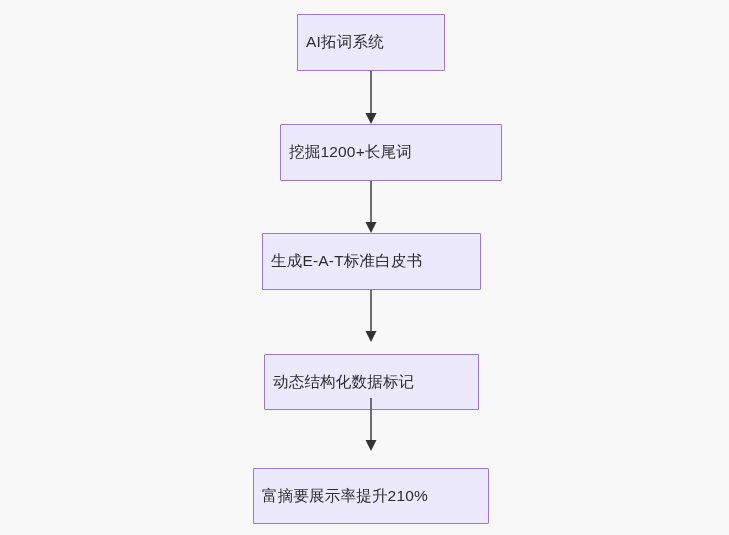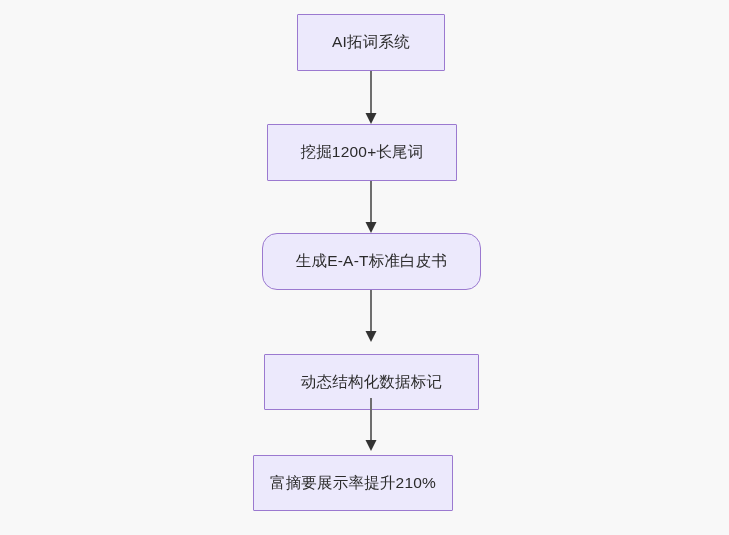--- a/index.html
+++ b/index.html
@@ -21,21 +21,20 @@
   }
 
   .node {
     position: absolute;
     box-sizing: border-box;
     background: #ece9fc;
     border: 1.4px solid #9b79d0;
     border-radius: 1px;
     display: flex;
     align-items: center;
-    justify-content: center;
     color: #2b2b2b;
     font-size: 15.5px;
     line-height: 1.2;
     letter-spacing: 0.2px;
     white-space: nowrap;
   }
 
   .node-label {
     display: block;
     padding: 0 8px;
@@ -59,32 +58,32 @@
     <span class="node-label">AI拓词系统</span>
   </div>
 
   <div class="edge" style="left:363px; top:71px; width:16px; height:54px;">
     <svg width="16" height="54" viewBox="0 0 16 54">
       <line x1="8" y1="0" x2="8" y2="44" stroke="#6e6e6e" stroke-width="2"></line>
       <polygon points="8,53 2.5,42 13.5,42" fill="#333333"></polygon>
     </svg>
   </div>
 
-  <div class="node" style="left:267px; top:124px; width:190px; height:57px;">
+  <div class="node" style="left:280px; top:124px; width:222px; height:57px;">
     <span class="node-label">挖掘1200+长尾词</span>
   </div>
 
   <div class="edge" style="left:363px; top:181px; width:16px; height:53px;">
     <svg width="16" height="53" viewBox="0 0 16 53">
       <line x1="8" y1="0" x2="8" y2="43" stroke="#6e6e6e" stroke-width="2"></line>
       <polygon points="8,52 2.5,41 13.5,41" fill="#333333"></polygon>
     </svg>
   </div>
 
-  <div class="node" style="left:262px; top:233px; width:219px; height:57px;border-radius:15px;">
+  <div class="node" style="left:262px; top:233px; width:219px; height:57px;">
     <span class="node-label">生成E-A-T标准白皮书</span>
   </div>
 
   <div class="edge" style="left:363px; top:290px; width:16px; height:53px;">
     <svg width="16" height="53" viewBox="0 0 16 53">
       <line x1="8" y1="0" x2="8" y2="43" stroke="#6e6e6e" stroke-width="2"></line>
       <polygon points="8,52 2.5,41 13.5,41" fill="#333333"></polygon>
     </svg>
   </div>
 
@@ -92,17 +91,17 @@
     <span class="node-label">动态结构化数据标记</span>
   </div>
 
   <div class="edge" style="left:363px; top:398px; width:16px; height:54px;">
     <svg width="16" height="54" viewBox="0 0 16 54">
       <line x1="8" y1="0" x2="8" y2="44" stroke="#6e6e6e" stroke-width="2"></line>
       <polygon points="8,53 2.5,42 13.5,42" fill="#333333"></polygon>
     </svg>
   </div>
 
-  <div class="node" style="left:253px; top:455px; width:200px; height:56px;">
+  <div class="node" style="left:253px; top:468px; width:236px; height:56px;">
     <span class="node-label">富摘要展示率提升210%</span>
   </div>
 
 </div>
 
 </body></html>

